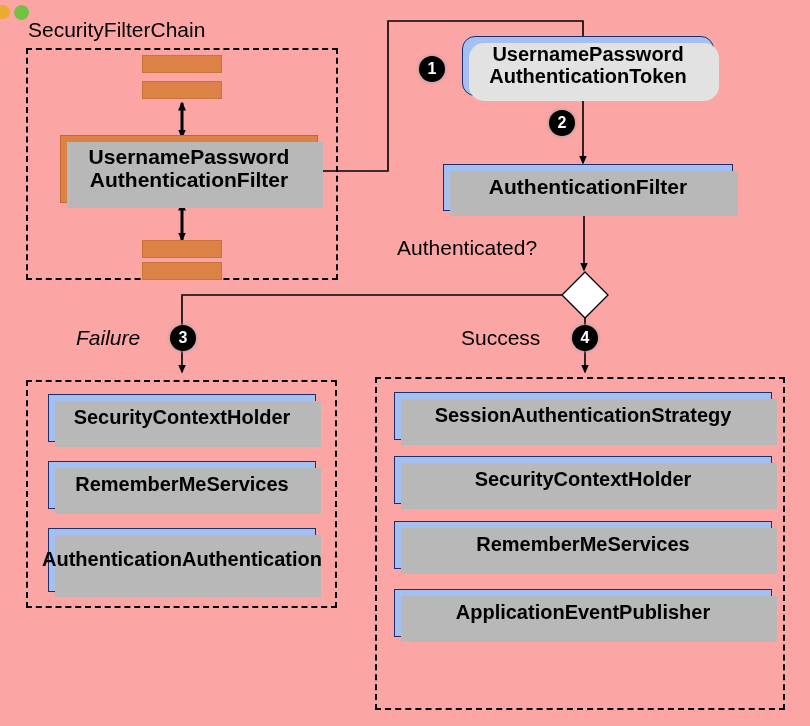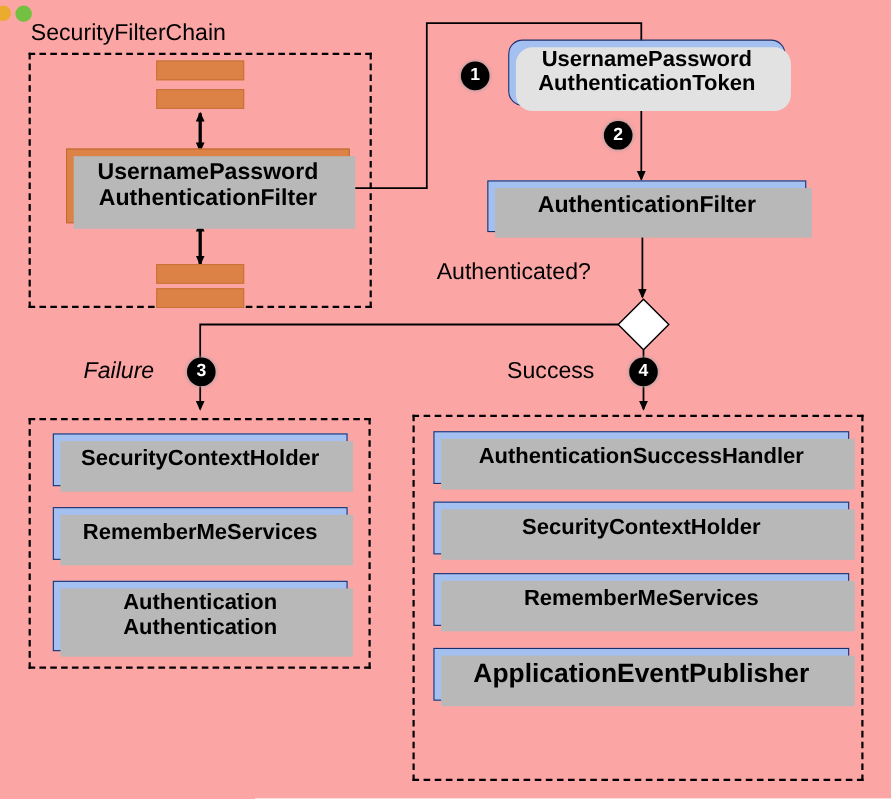--- a/index.html
+++ b/index.html
@@ -202,42 +202,42 @@
   <div class="node node-blue" style="left:48px; top:394px; width:268px; height:48px; font-size:20px;">
     <span class="shadow"></span>
     <span>SecurityContextHolder</span>
   </div>
 
   <div class="node node-blue" style="left:48px; top:461px; width:268px; height:48px; font-size:20px;">
     <span class="shadow"></span>
     <span>RememberMeServices</span>
   </div>
 
-  <div class="node node-blue" style="left:48px; top:528px; width:268px; height:64px; font-size:20px; flex-direction:column;">
+  <div class="node node-blue" style="left:48px; top:528px; width:268px; height:64px; font-size:20px; flex-direction:row;">
     <span class="shadow"></span>
     <span>Authentication</span>
     <span>Authentication</span>
   </div>
 
   <div class="dashed-box" style="left:375px; top:377px; width:410px; height:333px;"></div>
 
   <div class="node node-blue" style="left:394px; top:392px; width:378px; height:48px; font-size:20px;">
     <span class="shadow"></span>
-    <span>AuthenticationSuccessHandler</span>
+    <span>SessionAuthenticationStrategy</span>
   </div>
 
   <div class="node node-blue" style="left:394px; top:456px; width:378px; height:48px; font-size:20px;">
     <span class="shadow"></span>
     <span>SecurityContextHolder</span>
   </div>
 
   <div class="node node-blue" style="left:394px; top:521px; width:378px; height:48px; font-size:20px;">
     <span class="shadow"></span>
     <span>RememberMeServices</span>
   </div>
 
-  <div class="node node-blue" style="left:394px; top:589px; width:378px; height:48px; font-size:24px;">
+  <div class="node node-blue" style="left:394px; top:589px; width:378px; height:48px; font-size:20px;">
     <span class="shadow"></span>
     <span>ApplicationEventPublisher</span>
   </div>
 
 
 </div>
 
 </body></html>

